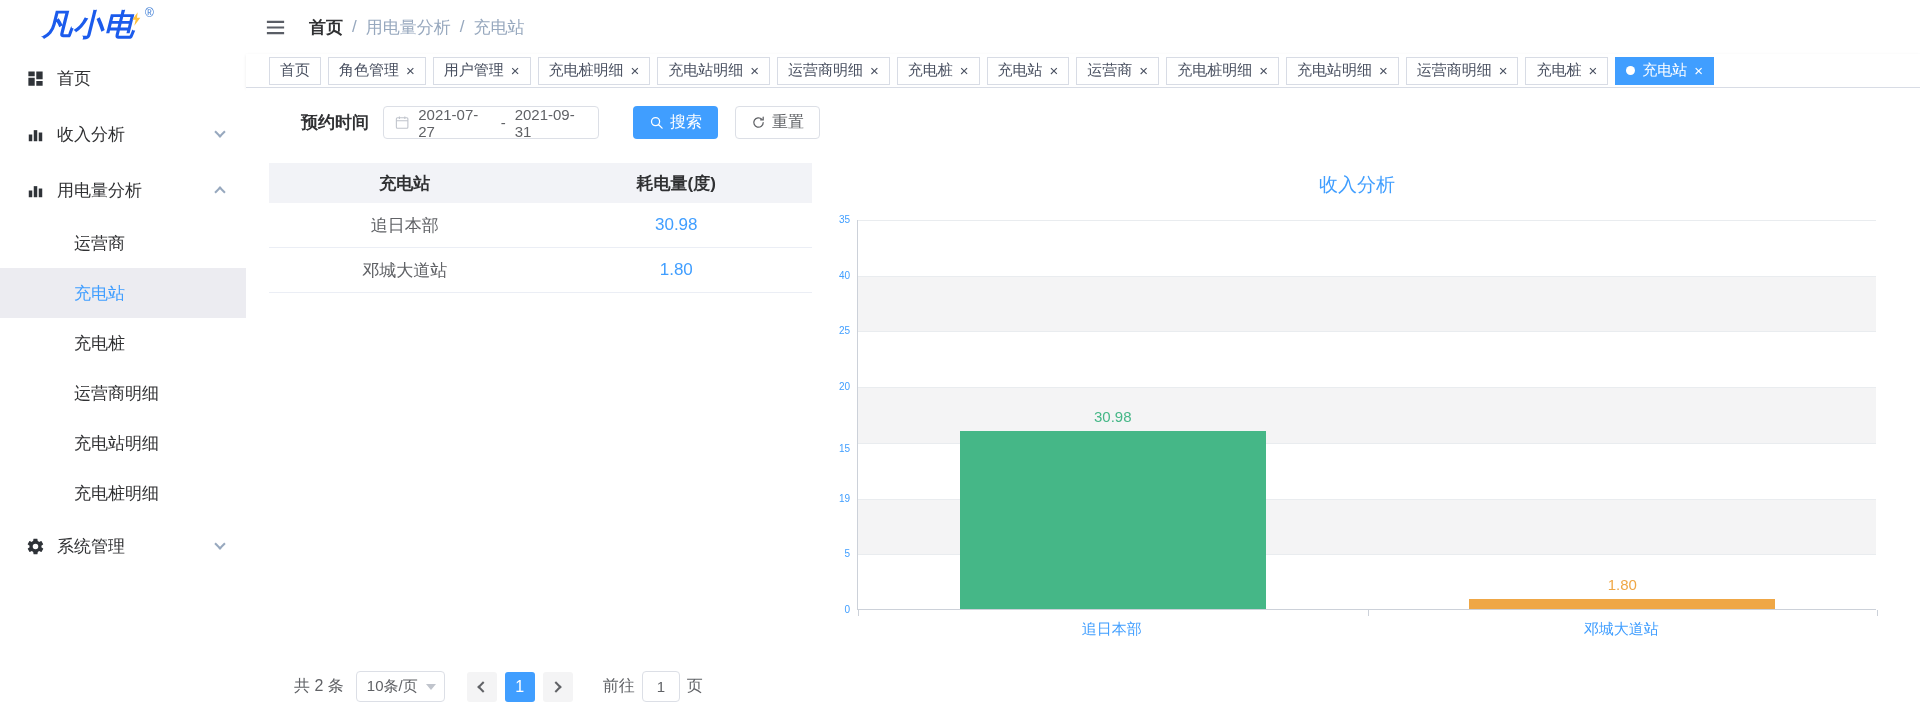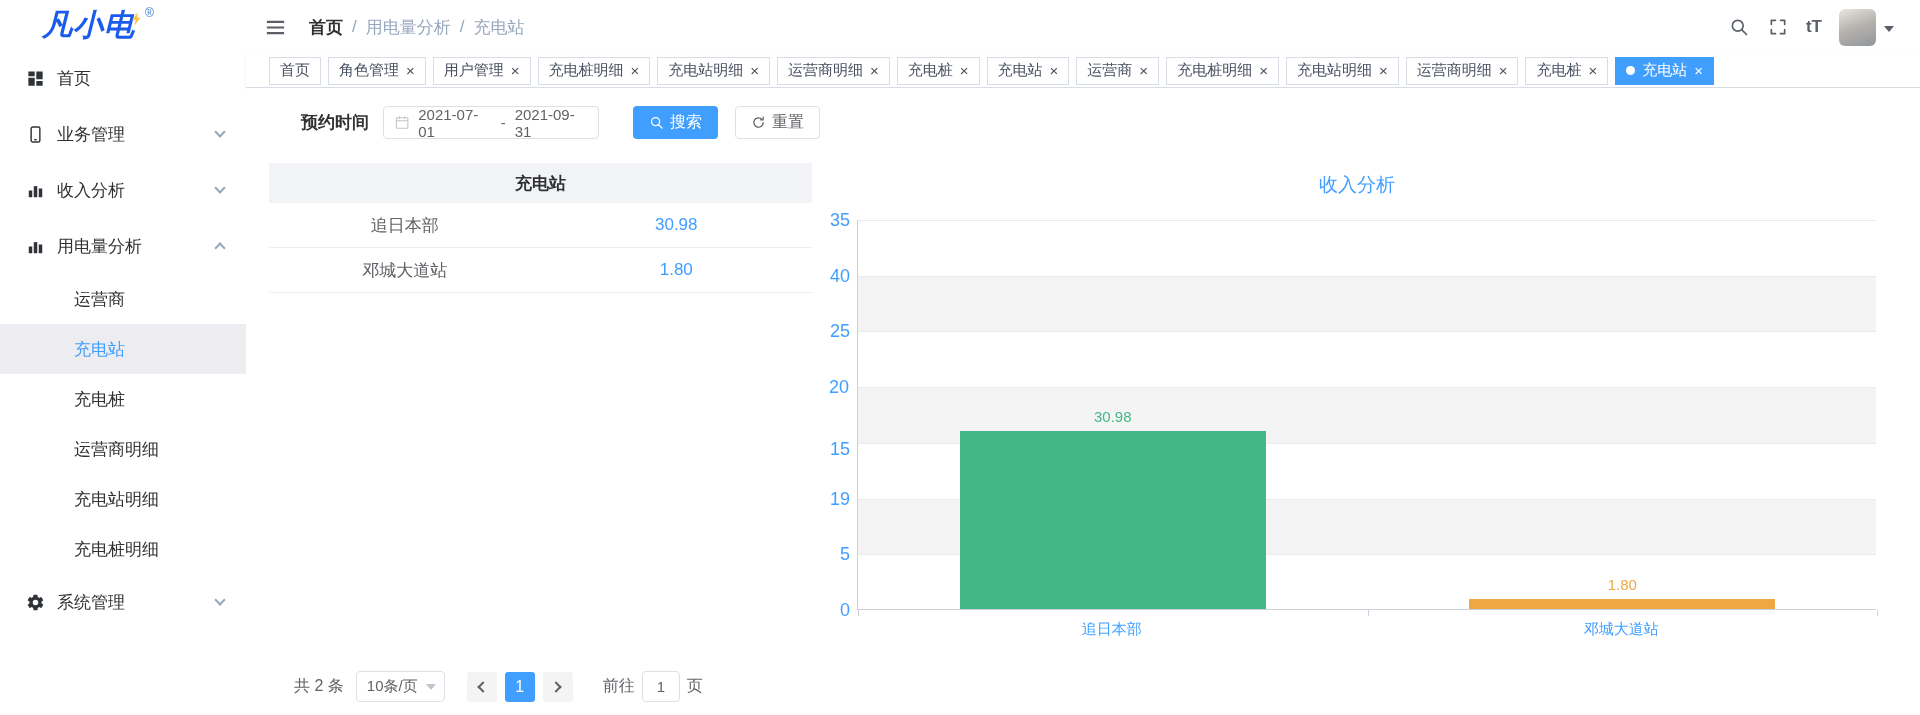--- a/index.html
+++ b/index.html
@@ -92,21 +92,21 @@
   .arr.right { transform:rotate(-135deg); margin-right:3px; }
   .pg-goto-label { margin-left:30px; }
   .pg-goto-input { width:38px; height:31px; border:1px solid #dcdfe6; border-radius:4px; text-align:center;
                    font-size:15px; color:#606266; margin:0 7px; font-family:inherit; }
   .pg-goto-suffix { white-space:nowrap; }
 
   
   .chart-area { position:absolute; left:582px; top:80px; width:1058px; height:495px; }
   .chart-title { text-align:center; font-size:19px; color:#409eff; margin-top:4px; }
   .y-axis-labels { position:absolute; left:0; top:52px; width:22px; height:390px; }
-  .ylab { position:absolute; width:100%; text-align:right; font-size:18px; color:#409eff; line-height:18px; }
+  .ylab { position:absolute; width:100%; text-align:right; font-size:10px; color:#409eff; line-height:18px; }
   .chart-plot { position:absolute; left:29px; top:52px; width:1019px; height:390px;
                 border-left:1px solid #ccd1d9; border-bottom:1px solid #ccd1d9; }
   .band { position:absolute; left:0; width:100%; background:#f4f4f5; }
   .gridline { position:absolute; left:0; width:100%; height:1px; background:#e9ecef; }
   .bar { position:absolute; bottom:0; }
   .bar-label { position:absolute; text-align:center; font-size:15px; }
   .xtick { position:absolute; bottom:-7px; width:1px; height:6px; background:#ccd1d9; }
   .x-axis-labels { position:absolute; left:29px; top:452px; width:1019px; height:22px; }
   .cat-label { position:absolute; text-align:center; font-size:15px; color:#409eff; }
 </style>
@@ -129,30 +129,20 @@
         <div class="menu-item">
           <span class="mi-icon">
             <svg viewBox="0 0 24 24" fill="currentColor">
               <path d="M3 3h8v6H3zM13 3h8v10h-8zM3 11h8v10H3zM13 15h8v6h-8z"></path>
             </svg>
           </span>
           <span class="mi-label">首页</span>
         </div>
         <div class="menu-item">
           <span class="mi-icon">
-            <svg viewBox="0 0 24 24" fill="none" stroke="currentColor" stroke-width="1.8">
-              <rect x="6.5" y="2.5" width="11" height="19" rx="2"></rect>
-              <path d="M10.5 18.5h3"></path>
-            </svg>
-          </span>
-          <span class="mi-label">业务管理</span>
-          <i class="chev"></i>
-        </div>
-        <div class="menu-item">
-          <span class="mi-icon">
             <svg viewBox="0 0 24 24" fill="currentColor">
               <rect x="3.5" y="12" width="4.4" height="8.5"></rect>
               <rect x="9.8" y="6.5" width="4.4" height="14"></rect>
               <rect x="16.1" y="9.5" width="4.4" height="11"></rect>
             </svg>
           </span>
           <span class="mi-label">收入分析</span>
           <i class="chev"></i>
         </div>
         <div class="menu-item">
@@ -204,36 +194,20 @@
             <path d="M3 5h18v2.2H3zM3 10.9h18v2.2H3zM3 16.8h18v2.2H3z"></path>
           </svg>
         </span>
       <div class="breadcrumb" id="breadcrumb">
           <span class="bc-item first">首页</span>
           <span class="bc-sep">/</span>
           <span class="bc-item">用电量分析</span>
           <span class="bc-sep">/</span>
           <span class="bc-item">充电站</span>
         </div>
-      <div class="nav-right">
-        <span class="nav-icon" id="nav-search">
-            <svg viewBox="0 0 24 24" fill="none" stroke="currentColor" stroke-width="2" stroke-linecap="round">
-              <circle cx="10.5" cy="10.5" r="6.5"></circle>
-              <path d="M15.5 15.5L21 21"></path>
-            </svg>
-          </span>
-        <span class="nav-icon" id="nav-fullscreen">
-            <svg viewBox="0 0 24 24" fill="none" stroke="currentColor" stroke-width="2" stroke-linecap="round" stroke-linejoin="round">
-              <path d="M4 9V4h5M15 4h5v5M20 15v5h-5M9 20H4v-5"></path>
-            </svg>
-          </span>
-        <span class="nav-icon font-size">tT</span>
-        <span class="avatar"></span>
-        <i class="caret-down"></i>
-      </div>
     </div>
 
     <div class="tags-bar" id="tags-bar">
         <span class="tag">
           <span class="tag-label">首页</span>
         </span>
         <span class="tag">
           <span class="tag-label">角色管理</span>
           <span class="tag-close">×</span>
         </span>
@@ -292,21 +266,21 @@
 
       <div class="filter-row">
         <span class="filter-label">预约时间</span>
         <div class="date-range">
           <span class="cal-icon" id="cal-icon">
               <svg viewBox="0 0 24 24" fill="none" stroke="currentColor" stroke-width="1.6">
                 <rect x="3.5" y="5" width="17" height="15.5" rx="1.5"></rect>
                 <path d="M3.5 9.5h17M8 3v4M16 3v4"></path>
               </svg>
             </span>
-          <span class="date-val">2021-07-01</span>
+          <span class="date-val">2021-07-27</span>
           <span class="date-sep">-</span>
           <span class="date-val">2021-09-31</span>
         </div>
         <button class="btn primary">
           <span class="btn-icon" id="search-btn-icon">
               <svg viewBox="0 0 24 24" fill="none" stroke="currentColor" stroke-width="2" stroke-linecap="round">
                 <circle cx="10.5" cy="10.5" r="6.5"></circle>
                 <path d="M15.5 15.5L21 21"></path>
               </svg>
             </span>
@@ -319,20 +293,21 @@
                 <path d="M19.5 3.5v4.2h-4.2"></path>
               </svg>
             </span>
           <span>重置</span>
         </button>
       </div>
 
       <div class="data-table">
         <div class="table-header" id="table-header">
             <div class="th">充电站</div>
+            <div class="th">耗电量(度)</div>
           </div>
         <div id="table-body">
             <div class="tr">
               <div class="td">追日本部</div>
               <div class="td value">30.98</div>
             </div>
             <div class="tr">
               <div class="td">邓城大道站</div>
               <div class="td value">1.80</div>
             </div>
@@ -356,21 +331,21 @@
         <input class="pg-goto-input" value="1" style="">
         <span class="pg-goto-suffix">页</span>
       </div>
 
       <div class="chart-area">
         <div class="chart-title">收入分析</div>
         <div class="y-axis-labels" id="y-axis-labels">
             <div class="ylab" style="top: -9px;">35</div>
             <div class="ylab" style="top: 46.7143px;">40</div>
             <div class="ylab" style="top: 102.429px;">25</div>
-            <div class="ylab" style="top: 158.143px; text-align: center;">20</div>
+            <div class="ylab" style="top: 158.143px;">20</div>
             <div class="ylab" style="top: 220px;">15</div>
             <div class="ylab" style="top: 269.571px;">19</div>
             <div class="ylab" style="top: 325.286px;">5</div>
             <div class="ylab" style="top: 381px;">0</div>
           </div>
         <div class="chart-plot" id="chart-plot">
             <div class="band" style="top: 55.7143px; height: 55.7143px;"></div>
             <div class="band" style="top: 167.143px; height: 55.7143px;"></div>
             <div class="band" style="top: 278.571px; height: 55.7143px;"></div>
             <div class="gridline" style="top: 0px;"></div>

